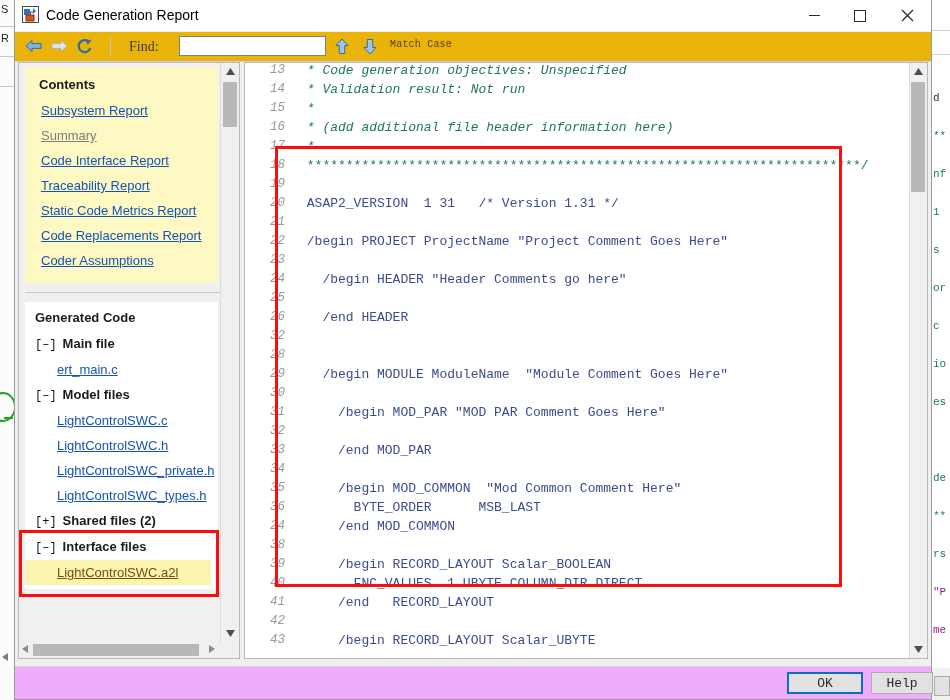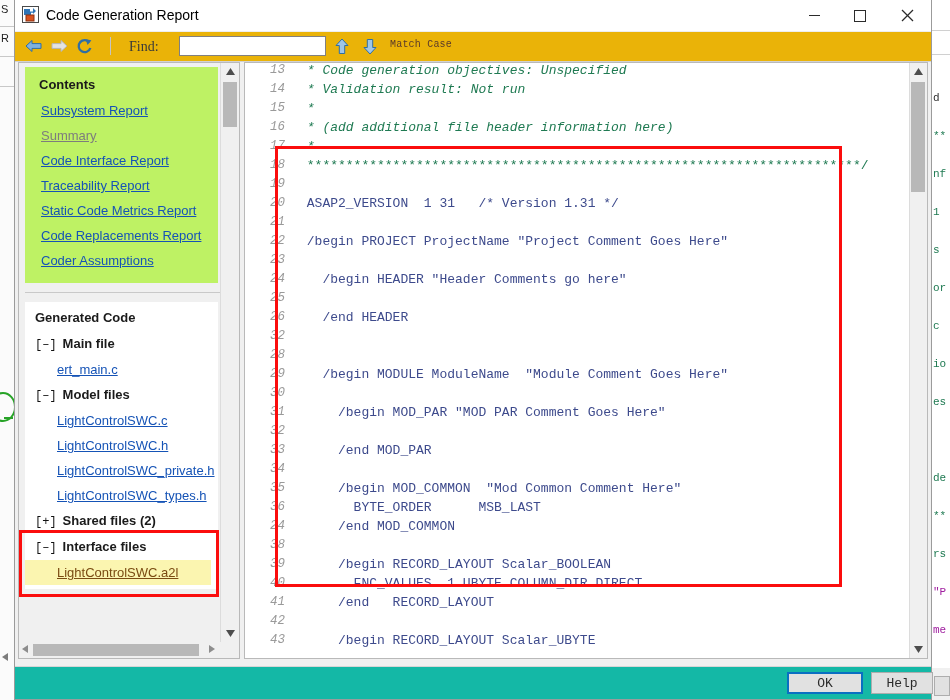--- a/index.html
+++ b/index.html
@@ -52,21 +52,21 @@
   .find-up{position:absolute;left:317px;top:4px;width:20px;height:21px;}
   .find-dn{position:absolute;left:345px;top:4px;width:20px;height:21px;}
   .match-case{position:absolute;left:375px;top:7px;font-family:"Liberation Mono",monospace;font-size:10px;color:#5a3a2a;letter-spacing:.2px;}
 
   
   .body-area{position:absolute;left:0;top:60px;right:0;bottom:32px;}
 
   
   .sidebar{position:absolute;left:3px;top:2px;width:222px;bottom:8px;background:#f0f0f0;border:1px solid #b9b9b9;box-sizing:border-box;}
   .sb-scroll{position:absolute;left:0;top:0;right:19px;bottom:16px;background:#f0f0f0;overflow:hidden;}
-  .sb-card{position:absolute;left:6px;top:4px;right:2px;background:#bef264;padding:8px 0 10px 0;}
+  .sb-card{position:absolute;left:6px;top:4px;right:2px;background:#fef9c3;padding:8px 0 10px 0;}
   .sb-h{font-size:13px;font-weight:bold;color:#1a1a1a;padding:2px 0 6px 14px;}
   .sb-link{display:block;font-size:13px;color:#1553b6;text-decoration:underline;padding:5px 0 5px 16px;cursor:pointer;}
   .sb-link.visited{color:#7d7d7d;}
   .sb-rule{position:absolute;left:6px;width:210px;height:1px;background:#c9c9c9;}
   .sb-card2{position:absolute;left:6px;right:2px;background:#ffffff;padding:6px 0 4px 0;}
   .sb-grp{display:flex;align-items:baseline;font-size:13px;font-weight:bold;color:#1a1a1a;padding:5px 0 5px 10px;}
   .sb-tog{font-family:"Liberation Mono",monospace;font-size:12px;font-weight:normal;color:#111;margin-right:6px;cursor:pointer;}
   .sb-file{display:block;font-size:13px;color:#1553b6;text-decoration:underline;padding:5px 0 5px 32px;cursor:pointer;white-space:nowrap;}
   .sb-file.sel{background:#fbf5b0;color:#7a4b12;width:154px;box-sizing:content-box;}
 
@@ -84,21 +84,21 @@
   .code-inner{position:absolute;left:0;top:0;right:18px;bottom:0;overflow:hidden;background:#fff;}
   .code-row{position:relative;height:19px;white-space:pre;font-family:"Liberation Mono",monospace;font-size:13px;}
   .ln{position:absolute;left:0;width:40px;text-align:right;font-style:italic;color:#9a9a9a;font-size:12.5px;font-family:"Liberation Mono",monospace;}
   .ctext{position:absolute;left:54px;}
   .c-comment{color:#1f7a52;font-style:italic;}
   .c-stars{color:#1f7a52;}
   .c-code{color:#3d4a8c;}
   .code-vscroll{position:absolute;right:0;top:0;width:17px;bottom:0;background:#f0f0f0;border-left:1px solid #dcdcdc;}
 
   
-  .bottombar{position:absolute;left:0;right:0;bottom:0;height:32px;background:#14b8a6;border-top:1px solid #d6d6d6;}
+  .bottombar{position:absolute;left:0;right:0;bottom:0;height:32px;background:#f0abfc;border-top:1px solid #d6d6d6;}
   .btn{position:absolute;top:5px;height:22px;background:#e1e1e1;border:1px solid #adadad;font-family:"Liberation Mono",monospace;font-size:13px;color:#2b2b2b;display:flex;align-items:center;justify-content:center;cursor:pointer;box-sizing:border-box;}
   .btn.ok{left:772px;width:76px;border:2px solid #0a6fc2;}
   .btn.help{left:856px;width:62px;}
 </style>
 </head>
 <body>
 
 <div class="bg-root">
   <div class="bg-left-panel"></div>
   <div class="bg-left-text" style="top:3px">S</div>

